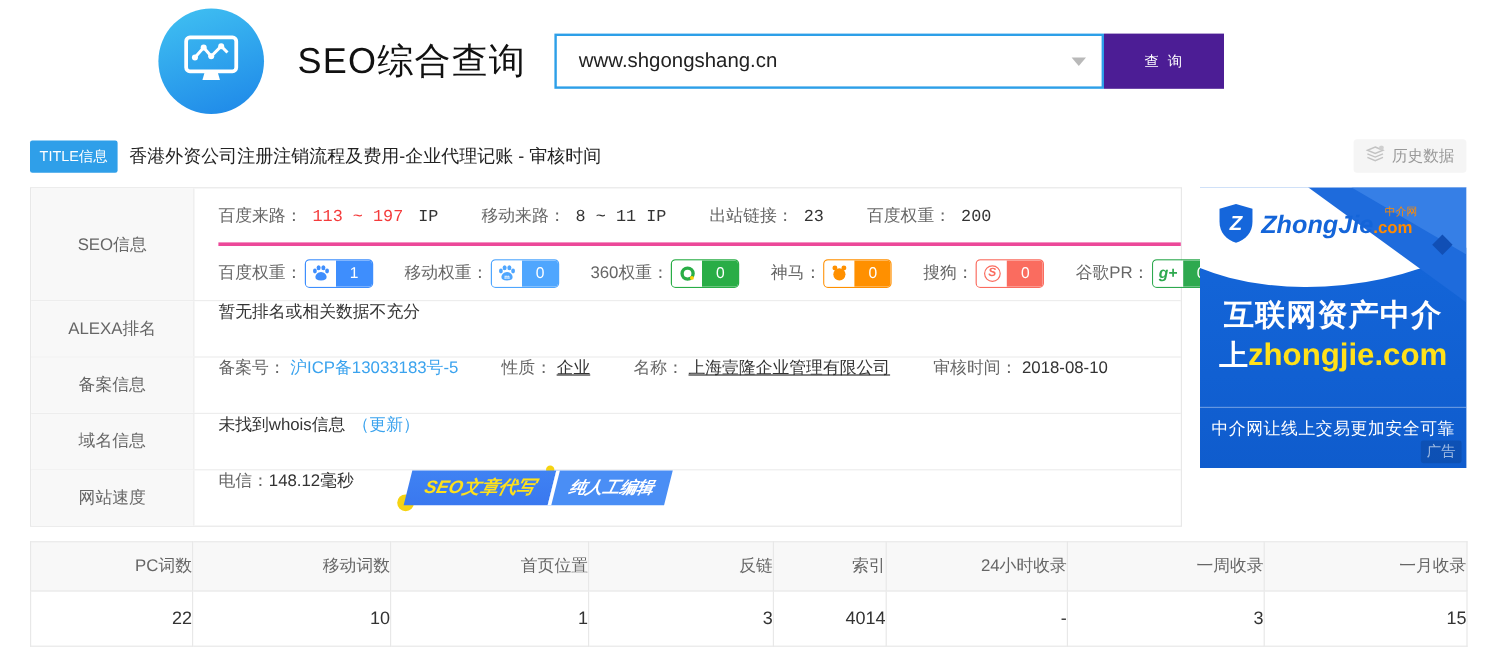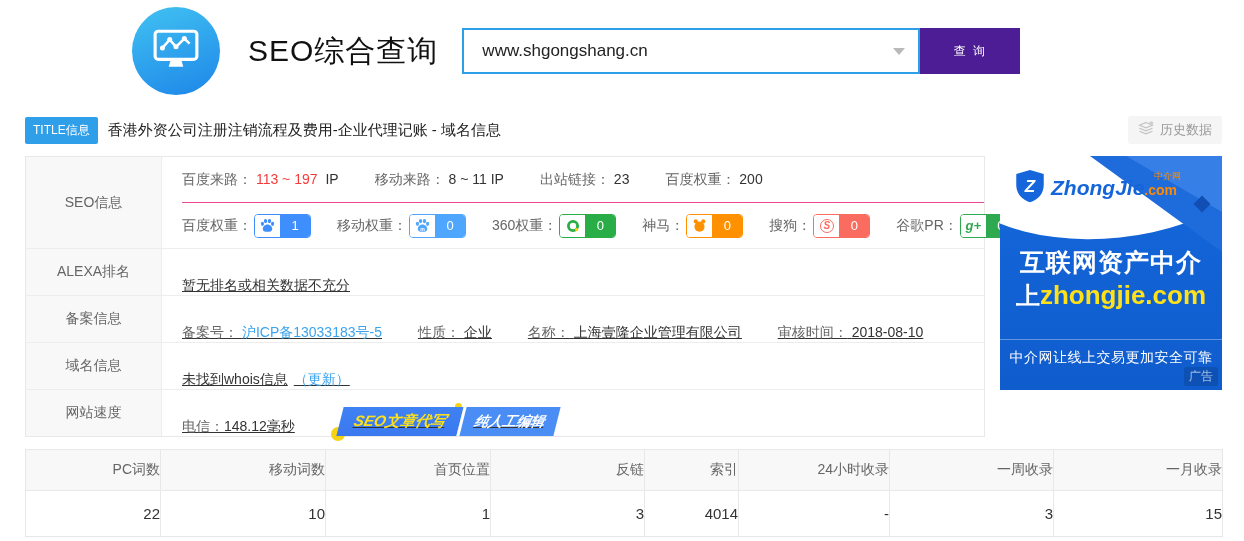--- a/index.html
+++ b/index.html
@@ -30,22 +30,22 @@
     padding:5px 10px;border-radius:3px;cursor:pointer;white-space:nowrap;}
   
   .content{display:flex;margin:12px 22px 0 25px;}
   .info-table{width:960px;border:1px solid #e8e8e8;box-sizing:border-box;flex-shrink:0;}
   .irow{display:flex;border-bottom:1px solid #ededed;}
   .irow:last-child{border-bottom:none;}
   .ilabel{width:135px;background:#f8f8f8;color:#666;font-size:14px;flex-shrink:0;
     display:flex;align-items:center;justify-content:center;border-right:1px solid #ededed;}
   .icontent{flex:1;padding-left:20px;min-width:0;}
   .subrow{height:45px;display:flex;align-items:center;}
-  .subrow.first{border-bottom:1px solid #ec4899;}
-  .single .icontent{height:46px;display:flex;align-items:flex-end;text-decoration:underline;}
+  .subrow.first{border-bottom:3px solid #ec4899;font-family:Liberation Mono, monospace;}
+  .single .icontent{height:46px;display:flex;align-items:flex-start;}
   .lbl{color:#666;}
   .val{color:#333;}
   .red{color:#f43b3b;}
   .sfx{color:#333;margin-left:4px;}
   .link{color:#3ba3ee;cursor:pointer;}
   .und{text-decoration:underline;cursor:pointer;}
   .stat{margin-right:36px;white-space:nowrap;}
   .stat2{margin-right:26px;white-space:nowrap;display:inline-flex;align-items:center;}
   
   .wbadge{display:inline-flex;height:22px;border-radius:4px;overflow:hidden;vertical-align:middle;
@@ -122,21 +122,21 @@
     <div class="input-wrap">
       <input type="text" value="www.shgongshang.cn" style="">
       <div class="arrow-down"></div>
     </div>
     <button class="search-btn">查 询</button>
   </div>
 </div>
 
 <div class="title-bar">
   <span class="title-badge">TITLE信息</span>
-  <span class="site-title">香港外资公司注册注销流程及费用-企业代理记账 - 域名信息</span>
+  <span class="site-title">香港外资公司注册注销流程及费用-企业代理记账 - 审核时间</span>
   <div class="chips">
     <div class="chip">
       <span>
         <svg width="16" height="15" viewBox="0 0 16 15">
           <path d="M8 1.5 L14.5 4.2 L8 6.9 L1.5 4.2 Z" fill="none" stroke="#c3c3c3" stroke-width="1.2"></path>
           <path d="M1.5 7.2 L8 9.9 L14.5 7.2" fill="none" stroke="#c3c3c3" stroke-width="1.2"></path>
           <path d="M1.5 10.2 L8 12.9 L14.5 10.2" fill="none" stroke="#c3c3c3" stroke-width="1.2"></path>
           <circle cx="13.2" cy="2.2" r="2" fill="#cfcfcf"></circle>
         </svg>
       </span>

